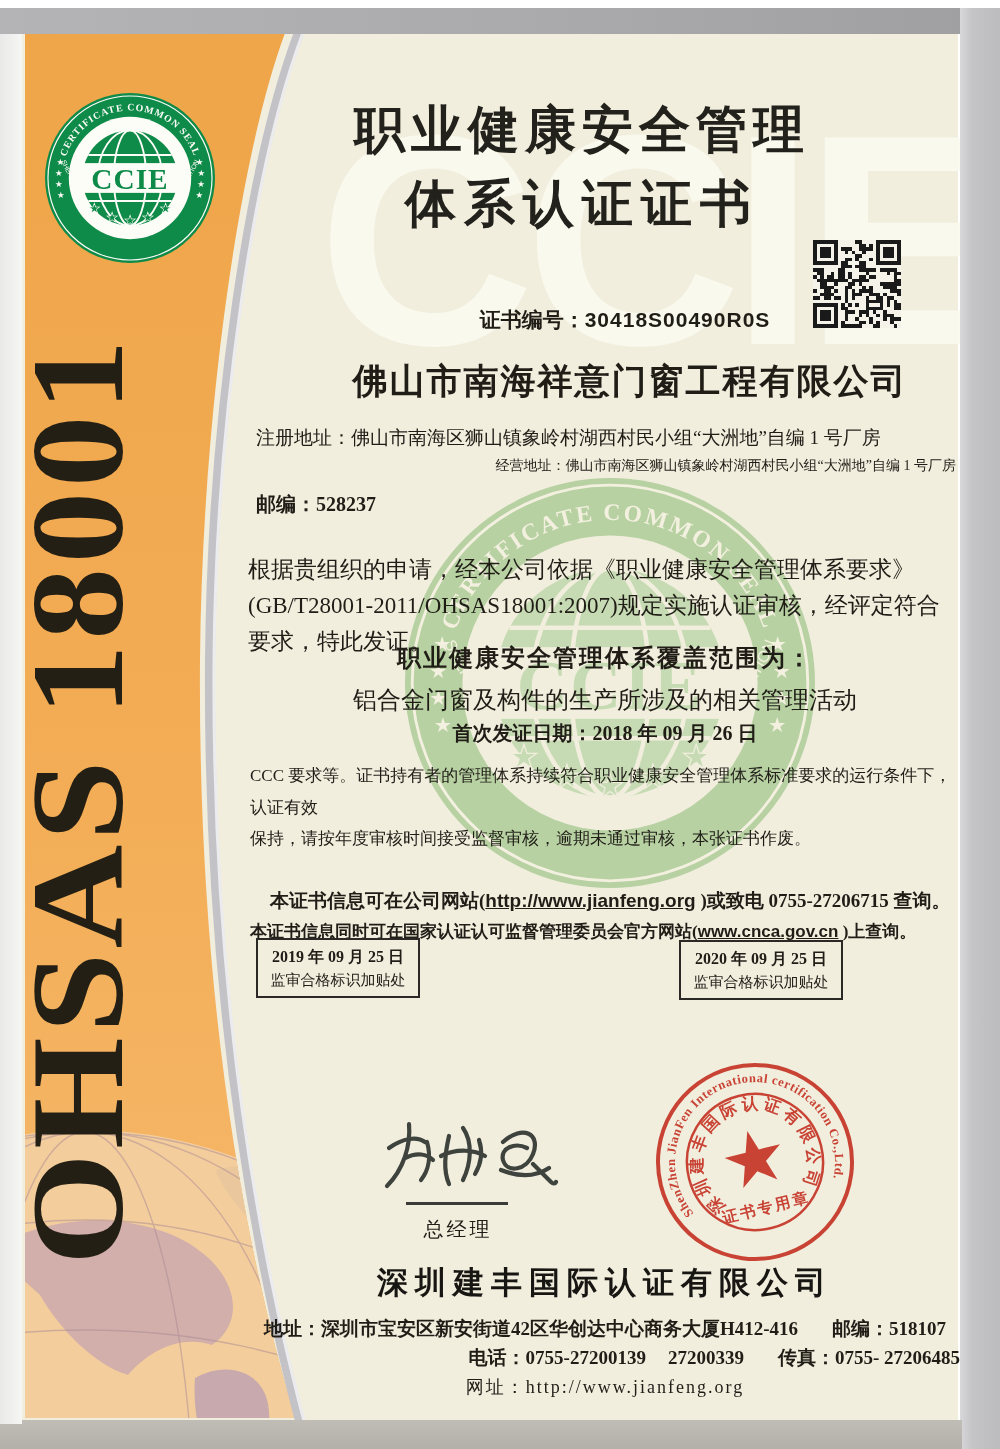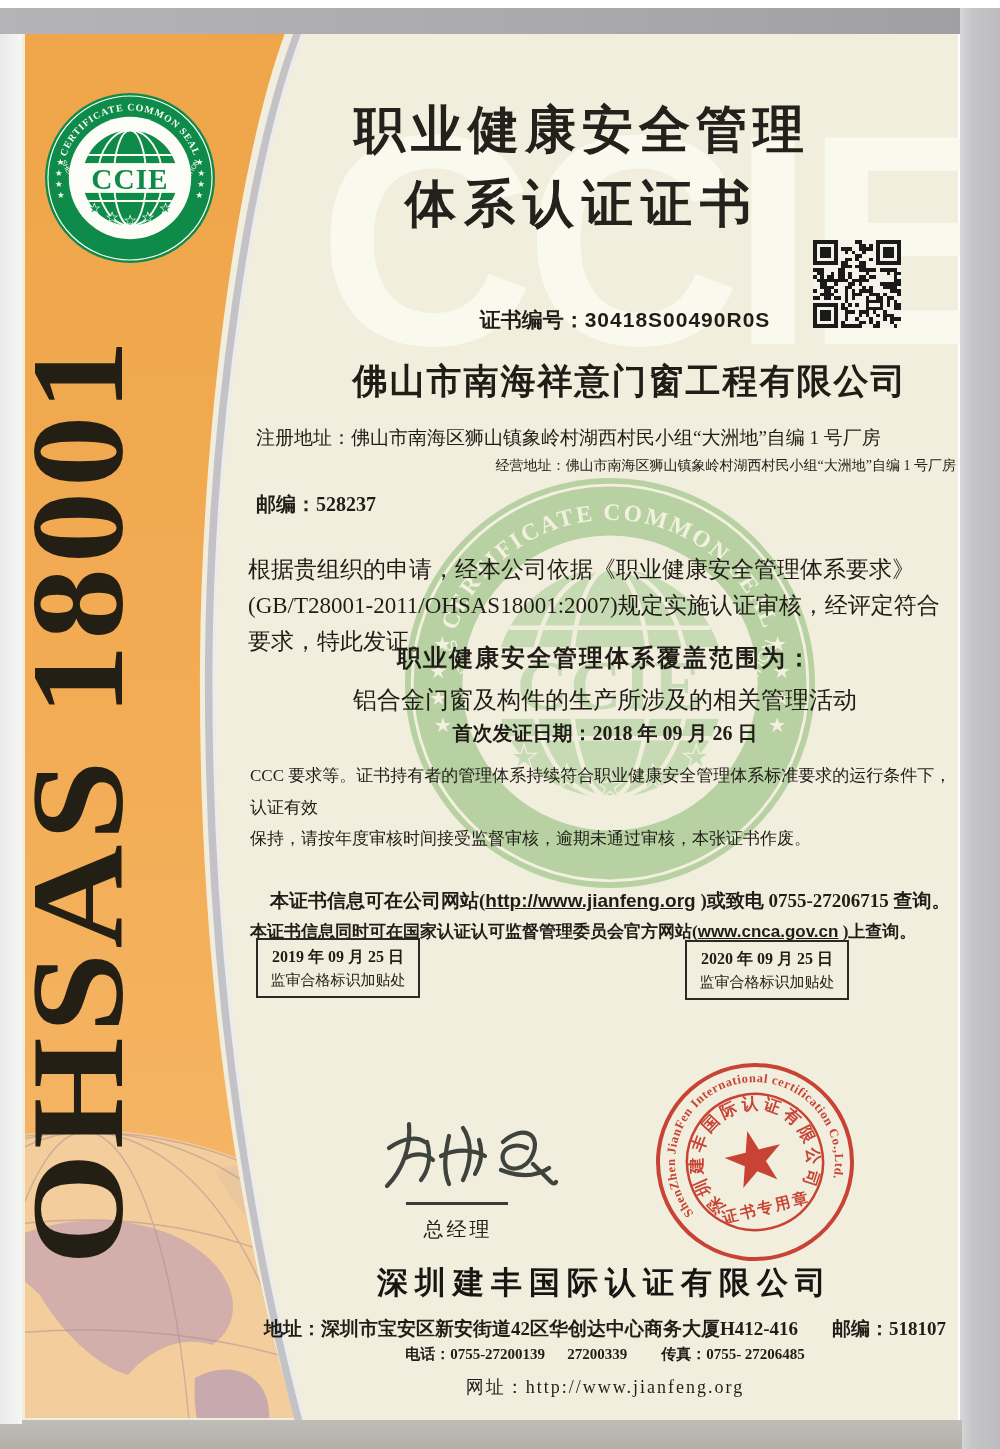--- a/index.html
+++ b/index.html
@@ -31,29 +31,29 @@
   .bodyp{left:248px;top:552px;width:712px;font-size:23px;line-height:36px;}
   .scopehead{left:250px;top:642px;width:710px;font-size:24px;font-weight:bold;letter-spacing:2px;}
   .scope{left:250px;top:684px;width:710px;font-size:24px;}
   .firstissue{left:250px;top:720px;width:710px;font-size:20px;font-weight:bold;}
   .terms{left:250px;top:760px;width:708px;font-size:17px;line-height:31.5px;}
   .query{left:250px;top:888px;width:708px;font-size:19px;font-weight:bold;margin-left:20px;}
   .query2{left:250px;top:920px;width:708px;font-size:17px;font-weight:bold;}
   .qurl{text-decoration:underline;font-family:"Liberation Sans","DejaVu Sans",sans-serif;}
   .stickerbox{width:160px;height:56px;border:2px solid #2b2926;display:flex;flex-direction:column;
       align-items:center;justify-content:center;gap:3px;background:transparent;text-align:center;}
-  .box1{left:256px;top:938px;} .box2{left:679px;top:940px;margin-left:6px;}
+  .box1{left:256px;top:938px;} .box2{left:679px;top:940px;}
   .stk-date{font-size:16px;font-weight:bold;}
   .stk-label{font-size:15px;}
   .sig-line{left:406px;top:1202px;width:102px;height:2.5px;background:#3b3b39;}
   .sig-title{left:398px;top:1216px;width:120px;font-size:20px;letter-spacing:3px;}
   .footer-name{left:250px;top:1262px;width:710px;font-size:31px;font-weight:bold;letter-spacing:7px;
       font-family:"Liberation Sans","DejaVu Sans",sans-serif;color:#181612;}
   .footer-addr{left:250px;top:1316px;width:710px;font-size:19px;font-weight:bold;}
-  .footer-tel{left:250px;top:1345px;width:710px;font-size:15px;font-weight:bold;}
+  .footer-tel{left:250px;top:1345px;width:710px;font-size:19px;font-weight:bold;text-align:right;}
   .footer-web{left:250px;top:1375px;width:710px;font-size:18px;font-weight:normal;letter-spacing:2px;}
   .gap{display:inline-block;width:34px;}
   .gap2{display:inline-block;width:22px;}
 </style>
 </head>
 <body>
 
 <div class="abs paper"></div>
 <div class="abs ccie-faint">CCIE</div>
 

